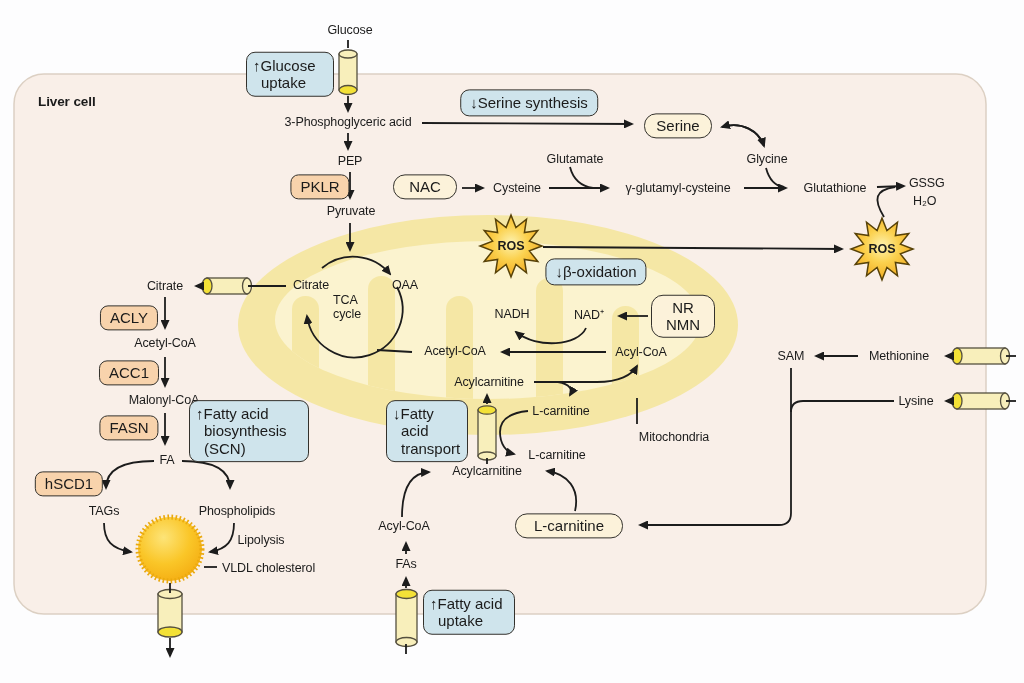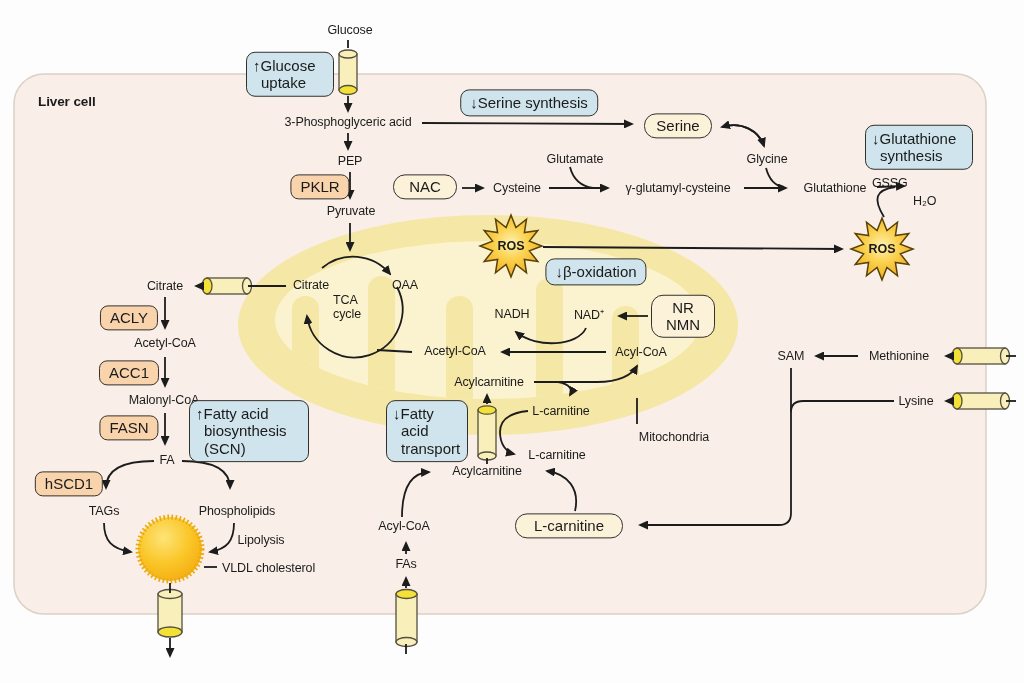--- a/index.html
+++ b/index.html
@@ -166,21 +166,21 @@
   <div class="lbl left title" style="left:38px;top:101px">Liver cell</div>
 
   <div class="lbl" style="left:350px;top:30px">Glucose</div>
   <div class="lbl" style="left:348px;top:122px">3-Phosphoglyceric acid</div>
   <div class="lbl" style="left:350px;top:161px">PEP</div>
   <div class="lbl" style="left:351px;top:211px">Pyruvate</div>
   <div class="lbl" style="left:575px;top:159px">Glutamate</div>
   <div class="lbl" style="left:517px;top:188px">Cysteine</div>
   <div class="lbl" style="left:678px;top:188px">γ-glutamyl-cysteine</div>
   <div class="lbl" style="left:835px;top:188px">Glutathione</div>
-  <div class="lbl left" style="left:872px;top:183px">GSSG</div>
+  <div class="lbl left" style="left:909px;top:183px">GSSG</div>
   <div class="lbl left" style="left:913px;top:201px">H₂O</div>
   <div class="lbl" style="left:767px;top:159px">Glycine</div>
   <div class="lbl" style="left:165px;top:286px">Citrate</div>
   <div class="lbl" style="left:311px;top:285px">Citrate</div>
   <div class="lbl" style="left:405px;top:285px">OAA</div>
   <div class="lbl wrap" style="left:357px;top:308px;width:48px">TCA cycle</div>
   <div class="lbl" style="left:455px;top:351px">Acetyl-CoA</div>
   <div class="lbl" style="left:641px;top:352px">Acyl-CoA</div>
   <div class="lbl" style="left:512px;top:314px">NADH</div>
   <div class="lbl" style="left:589px;top:314px">NAD⁺</div>
@@ -199,24 +199,24 @@
   <div class="lbl" style="left:406px;top:564px">FAs</div>
   <div class="lbl" style="left:674px;top:437px">Mitochondria</div>
   <div class="lbl" style="left:791px;top:356px">SAM</div>
   <div class="lbl" style="left:899px;top:356px">Methionine</div>
   <div class="lbl" style="left:916px;top:401px">Lysine</div>
   <div class="lbl ros-lbl" style="left:511px;top:246px">ROS</div>
   <div class="lbl ros-lbl" style="left:882px;top:249px">ROS</div>
 
   <div class="box blue" style="left:290px;top:74px;width:88px">↑Glucose uptake</div>
   <div class="box blue one" style="left:529px;top:103px">↓Serine synthesis</div>
-  <div class="box blue" style="left:919px;top:147px;width:108px">↓Glutathione synthesis</div>
   <div class="box blue one" style="left:596px;top:272px">↓β-oxidation</div>
   <div class="box blue" style="left:249px;top:431px;width:120px">↑Fatty acid biosynthesis (SCN)</div>
   <div class="box blue" style="left:427px;top:431px;width:82px">↓Fatty acid transport</div>
+  <div class="box blue" style="left:469px;top:612px;width:92px">↑Fatty acid uptake</div>
 
   <div class="box pill enzyme" style="left:320px;top:187px;min-width:48px">PKLR</div>
   <div class="box pill enzyme" style="left:129px;top:318px;min-width:52px">ACLY</div>
   <div class="box pill enzyme" style="left:129px;top:373px;min-width:52px">ACC1</div>
   <div class="box pill enzyme" style="left:129px;top:428px;min-width:52px">FASN</div>
   <div class="box pill enzyme" style="left:69px;top:484px;min-width:58px">hSCD1</div>
 
   <div class="box pill" style="left:425px;top:187px;min-width:64px">NAC</div>
   <div class="box pill" style="left:678px;top:126px;min-width:68px">Serine</div>
   <div class="box pill multi" style="left:683px;top:316px;width:64px">NR NMN</div>

